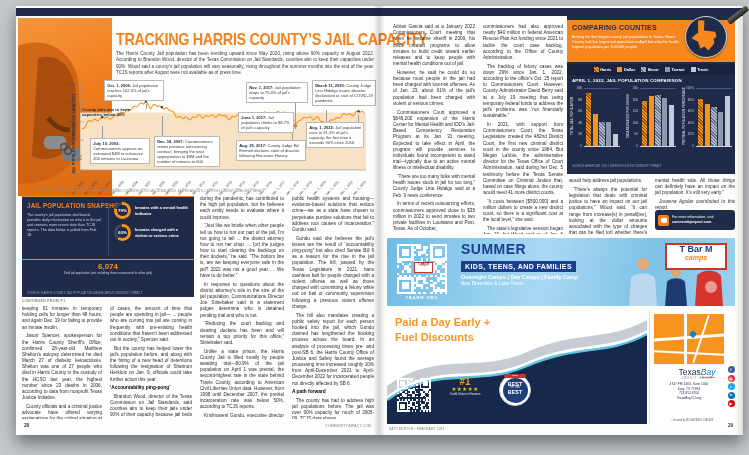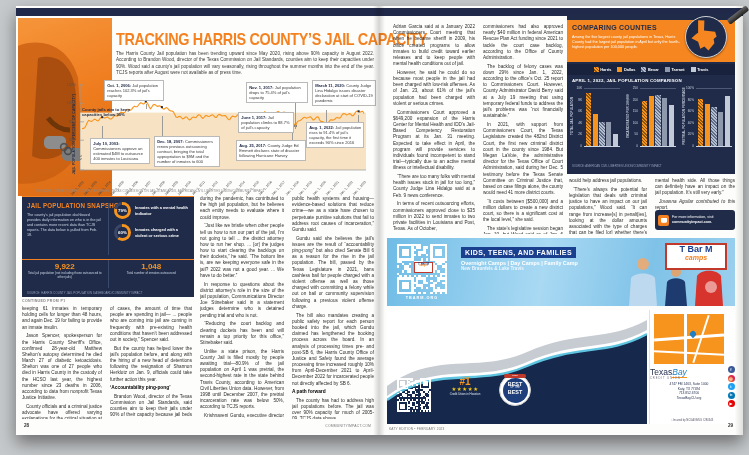--- a/index.html
+++ b/index.html
@@ -154,21 +154,21 @@
   .badge .bi .b1{font-size:5.4px;font-weight:bold;line-height:1.1;margin-top:4px;}
   .badge .bi .b2{font-size:2.6px;line-height:1;}
   .badge .rb{position:absolute;left:4px;top:-1px;right:4px;height:4px;background:#c0392b;border-radius:2px;
              font-size:2.4px;color:#fff;line-height:4px;}
   .tbay-right{position:absolute;left:262px;top:0;width:86px;height:114px;background:#fff;border-left:1px solid #e2e2e2;}
   .tbay-map{position:absolute;left:4px;top:4px;width:70px;height:50px;background:#f7941d;overflow:hidden;}
   .road{position:absolute;background:#fff;}
   .maplab{position:absolute;font-size:2.5px;color:#fff;font-weight:bold;}
   .pin{position:absolute;left:36px;top:17px;width:6px;height:6px;background:#1f7fc4;border-radius:50% 50% 50% 0;
        transform:rotate(-45deg);}
-  .tbay-logo{position:absolute;left:0px;top:57px;width:78px;}
+  .tbay-logo{position:absolute;left:8px;top:57px;width:78px;text-align:center;}
   .tbay-logo .l1{font-size:8.5px;color:#1f2b49;}
   .tbay-logo .l1 i{color:#1f7fc4;font-style:italic;border-bottom:1px solid #f7941d;}
   .tbay-logo .l2{font-size:2.6px;letter-spacing:1px;color:#667;}
   .tbay-addr{position:absolute;left:0;top:72px;width:78px;text-align:center;font-size:3.3px;line-height:1.4;color:#1f2b49;}
   .socials{position:absolute;right:1.5px;top:56px;display:flex;flex-direction:column;gap:1.6px;}
   .soc{width:7px;height:7px;border-radius:50%;color:#fff;font-size:3.8px;font-weight:bold;
        display:flex;align-items:center;justify-content:center;}
   .tbay-foot{position:absolute;left:0;bottom:2px;width:84px;text-align:center;font-size:2.7px;color:#556;}
 
   .qr{display:grid;}
@@ -285,26 +285,22 @@
             <div class="donut-row">
               <div class="donut" style="background: conic-gradient(rgb(247, 148, 29) 0deg, rgb(247, 148, 29) 60%, rgb(58, 71, 102) 0deg);">
                 <div class="donut-hole"></div>
                 <div class="donut-pct">60%</div>
               </div>
               <div class="donut-lab">Inmates charged with a violent or serious crime</div>
             </div>
           </div>
         <div id="snap-stats">
             <div class="stat">
-              <div class="stat-val">9,922</div>
+              <div class="stat-val">6,074</div>
               <div class="stat-lab">Total jail population (not including those outsourced to other jails)</div>
-            </div>
-            <div class="stat">
-              <div class="stat-val">1,048</div>
-              <div class="stat-lab">Total number of inmates outsourced</div>
             </div>
           </div>
         <div class="snap-src">SOURCE: HARRIS COUNTY JAIL POPULATION DASHBOARD/COMMUNITY IMPACT</div>
       </div>
 
       <div class="continued">CONTINUED FROM P1</div>
       <div class="article" id="colL1">
           <p>keeping 61 inmates in temporary holding cells for longer than 48 hours, and again Dec. 19 for failing to provide an inmate insulin.</p>
           <p>Jason Spencer, spokesperson for the Harris County Sheriff’s Office, confirmed 28-year-old Matthew Shelton’s autopsy determined he died March 27 of diabetic ketoacidosis. Shelton was one of 27 people who died in Harris County in the custody of the HCSO last year, the highest number since 23 deaths in 2006, according to data from nonprofit Texas Justice Initiative.</p>
           <p>County officials and a criminal justice advocate have offered varying explanations for the critical situation at the jail, including the backlog of criminal court cases exacerbated by Hurricane Harvey and the COVID-19 pandemic, with some citing a bill passed by the state Legislature in 2021.</p>
@@ -900,20 +896,21 @@
             <div style="background: rgb(255, 255, 255);"></div>
             <div></div>
             <div style="background: rgb(255, 255, 255);"></div>
           </div>
         <div class="tb-qr-logo">
           <span>T Bar M</span>
           <i>camps</i>
         </div>
         <div class="tb-qr-cap">TBARM.ORG</div>
         <div class="tb-head">
+          <div class="tb-h1">SUMMER</div>
           <div class="tb-bar">KIDS, TEENS, AND FAMILIES</div>
           <div class="tb-l1">Overnight Camps | Day Camps | Family Camp</div>
           <div class="tb-l2">New Braunfels &amp; Lake Travis</div>
         </div>
         <div class="tb-logo">
           <div class="t1">T Bar M</div>
           <div class="t2">camps</div>
         </div>
         <div class="tb-people">
           <svg width="110" height="52" viewBox="0 0 110 52">
@@ -930,20 +927,22 @@
 
       <div class="ad-tbay">
         <div class="tbay-left">
           <svg width="260" height="114" viewBox="0 0 260 114" style="position:absolute;left:0;top:0;">
             <path d="M0,96 C50,60 90,84 140,62 C190,40 220,52 260,30 L260,10 C220,32 190,20 140,42 C90,64 50,40 0,76 Z" fill="#c7ccd2"></path>
             <path d="M0,86 C50,50 90,74 140,52 C190,30 220,42 260,20 L260,26 C220,48 190,36 140,58 C90,80 50,56 0,92 Z" fill="#fff"></path>
             <path d="M0,114 L0,90 C50,54 90,78 140,56 C190,34 220,46 260,24 L260,114 Z" fill="#16294d"></path>
             <path d="M0,90 C50,54 90,78 140,56 C190,34 220,46 260,24" stroke="#5fc4e0" stroke-width="2.4" fill="none"></path>
           </svg>
           <div class="tbay-offer">
+            <div>Paid a Day Early +</div>
+            <div>Fuel Discounts</div>
           </div>
           <div class="tbay-qr qr" id="qr-tbay" style="grid-template-columns: repeat(21, 1fr);">
               <div style="background: rgb(255, 255, 255);"></div>
               <div style="background: rgb(255, 255, 255);"></div>
               <div style="background: rgb(255, 255, 255);"></div>
               <div style="background: rgb(255, 255, 255);"></div>
               <div style="background: rgb(255, 255, 255);"></div>
               <div style="background: rgb(255, 255, 255);"></div>
               <div style="background: rgb(255, 255, 255);"></div>
               <div style="background: rgb(255, 255, 255);"></div>

